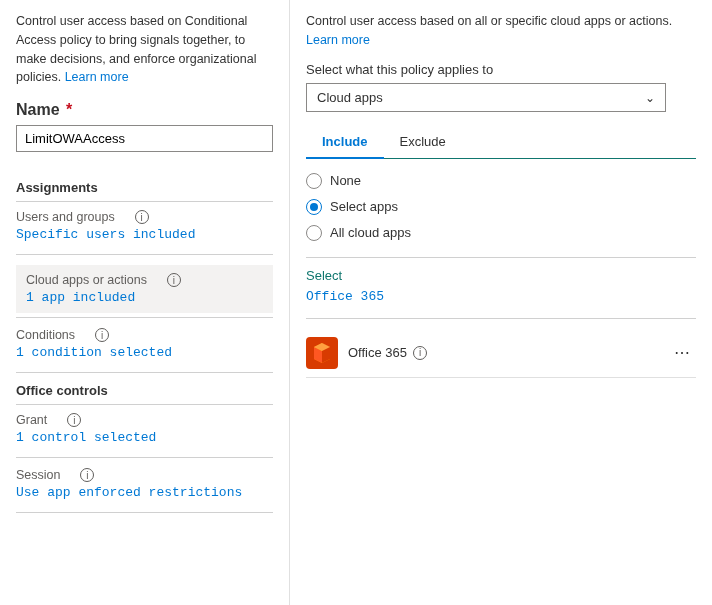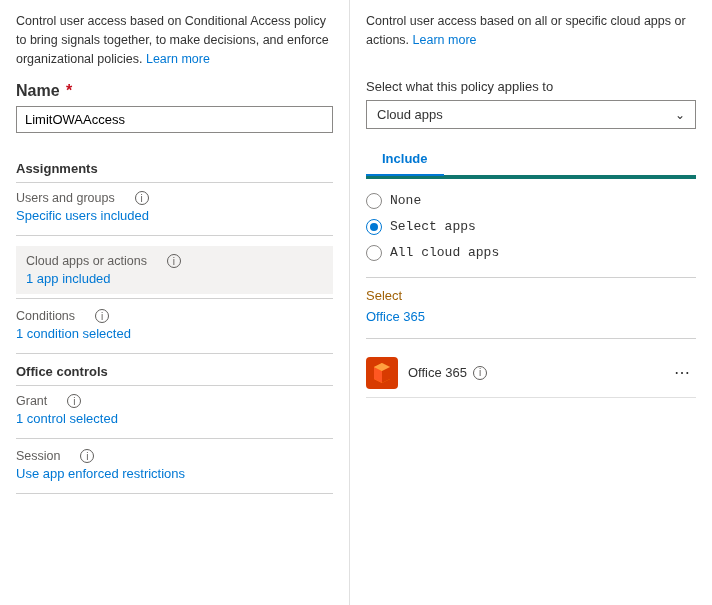--- a/index.html
+++ b/index.html
@@ -6,21 +6,21 @@
     body {
       font-family: 'Segoe UI', Arial, sans-serif;
       font-size: 13px;
       color: #333;
       background: #fff;
       width: 712px;
       min-height: 605px;
       display: flex;
     }
     .left-panel {
-      width: 350px;
+      width: 290px;
       padding: 12px 16px;
       border-right: 1px solid #e0e0e0;
     }
     .right-panel {
       flex: 1;
       padding: 12px 16px;
     }
     .intro-text {
       font-size: 12.5px;
       color: #333;
@@ -76,32 +76,33 @@
       border: 1px solid #605e5c;
       border-radius: 50%;
       font-size: 10px;
       color: #605e5c;
       cursor: pointer;
     }
     .link-blue {
       color: #0078d4;
       font-size: 13px;
       cursor: pointer;
+      font-family: Liberation Mono, monospace;
     }
     .highlighted-section {
       background: #f3f2f1;
       padding: 8px 10px;
       margin-bottom: 2px;
     }
     
     .right-intro {
       font-size: 12.5px;
       color: #333;
       line-height: 1.5;
-      margin-bottom: 29px;
+      margin-bottom: 12px;
     }
     .dropdown-label {
       font-size: 13px;
       color: #333;
       margin-bottom: 6px;
     }
     .dropdown-select {
       width: 100%;
       max-width: 360px;
       border: 1px solid #8a8886;
@@ -110,42 +111,41 @@
       display: flex;
       justify-content: space-between;
       align-items: flex-end;
       cursor: pointer;
       margin-bottom: 14px;
       background: #fff;
     }
     .tabs {
       display: flex;
       gap: 0;
-      border-bottom: 4px solid #0f766e;
+      border-bottom: 1px solid #0f766e;
       margin-bottom: 14px;
     }
     .tab {
       padding: 8px 16px;
       font-size: 13px;
       cursor: pointer;
       color: #333;
       border-bottom: 2px solid transparent;
       margin-bottom: -1px;
     }
     .tab.active {
       color: #0078d4;
       border-bottom: 2px solid #0078d4;
       font-weight: 600;
     }
     .radio-group {
       display: flex;
       flex-direction: column;
       gap: 10px;
       margin-bottom: 16px;
-      font-family: Liberation Mono, monospace;
     }
     .radio-item {
       display: flex;
       align-items: center;
       gap: 8px;
       font-size: 13px;
       cursor: pointer;
     }
     .radio-circle {
       width: 16px;
@@ -166,21 +166,21 @@
       width: 8px;
       height: 8px;
       border-radius: 50%;
       background: #0078d4;
     }
     .select-section {
       margin-bottom: 14px;
     }
     .select-label {
       font-size: 13px;
-      color: #a16207;
+      color: #0f766e;
       margin-bottom: 6px;
     }
     .app-list-item {
       display: flex;
       align-items: center;
       padding: 8px 0;
       border-bottom: 1px solid #e0e0e0;
       gap: 10px;
     }
     .office365-icon {
@@ -281,20 +281,21 @@
   </p>
 
   <div class="dropdown-label">Select what this policy applies to</div>
   <div class="dropdown-select">
     <span>Cloud apps</span>
     <span style="font-size:12px;">⌄</span>
   </div>
 
   <div class="tabs">
     <div class="tab active">Include</div>
+    <div class="tab">Exclude</div>
   </div>
 
   <div class="radio-group">
     <div class="radio-item">
       <div class="radio-circle"></div>
       <span>None</span>
     </div>
     <div class="radio-item">
       <div class="radio-circle selected"></div>
       <span>Select apps</span>

